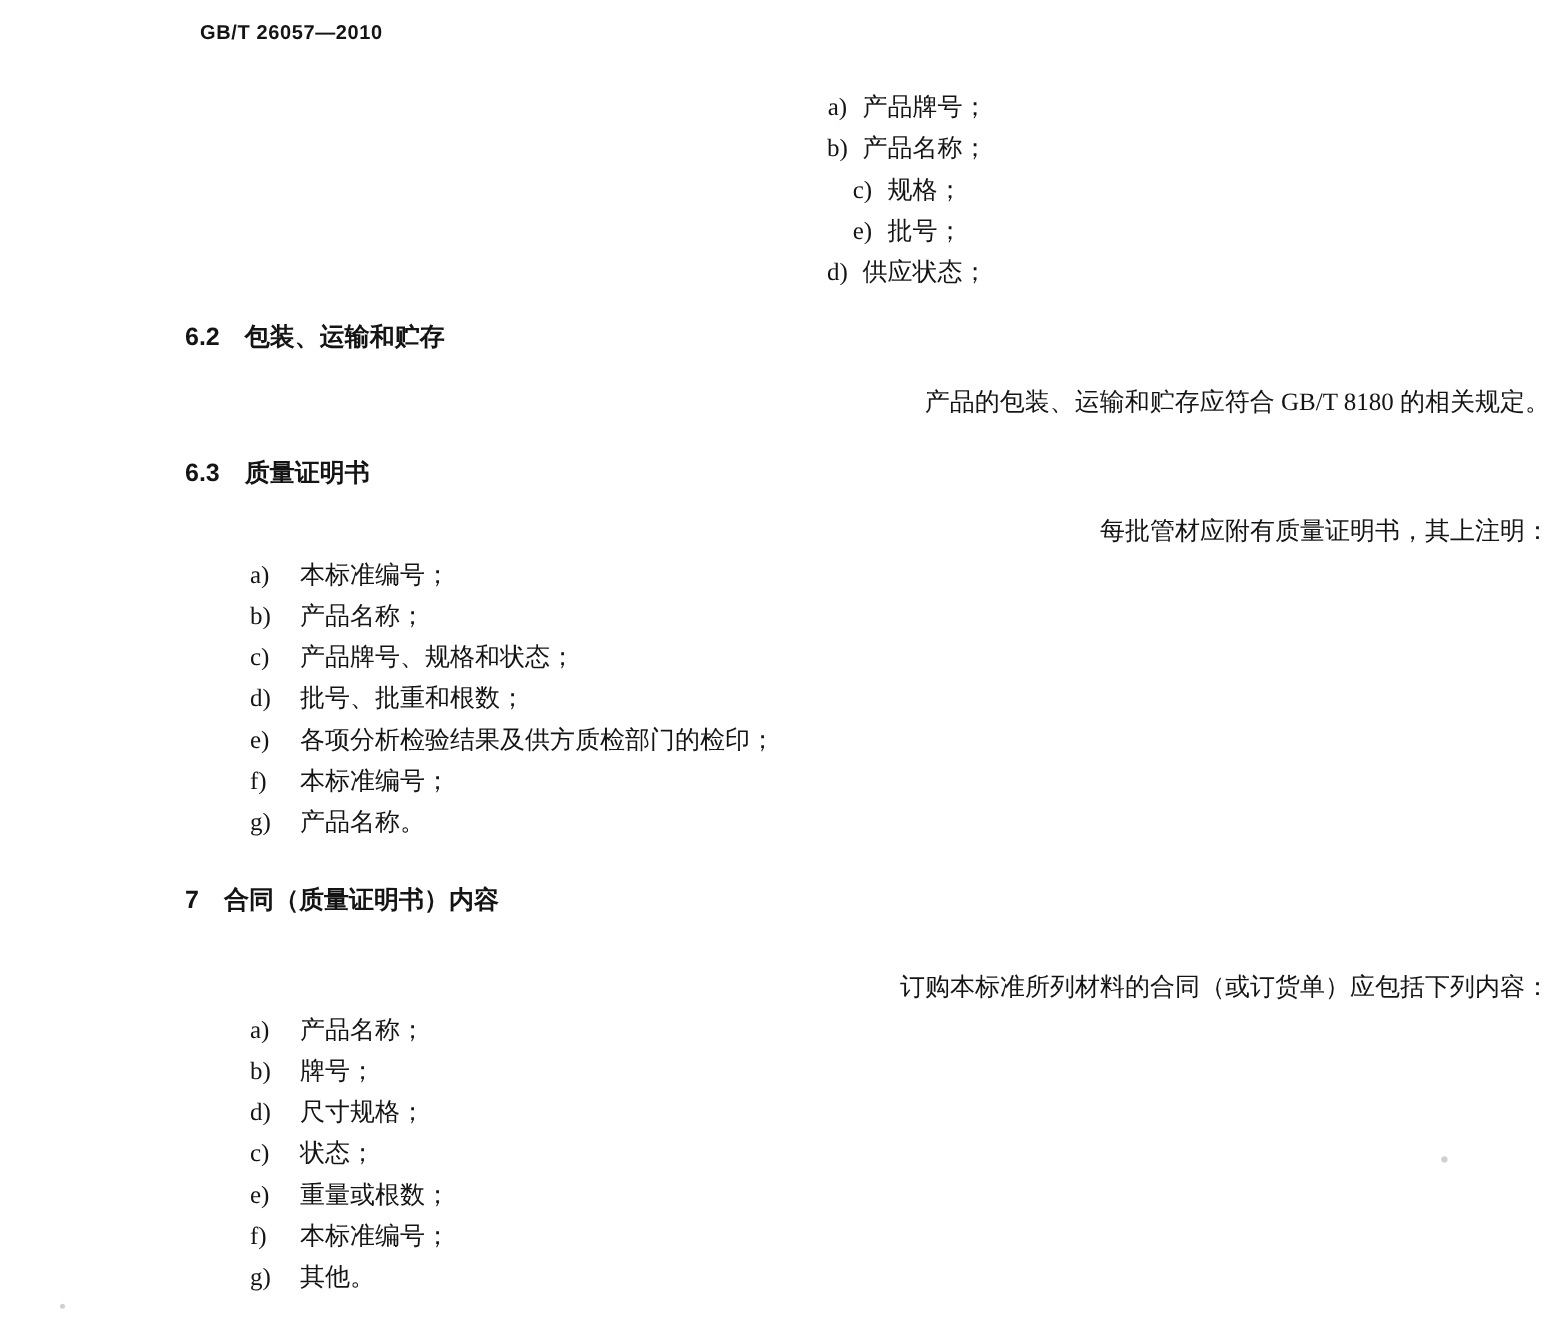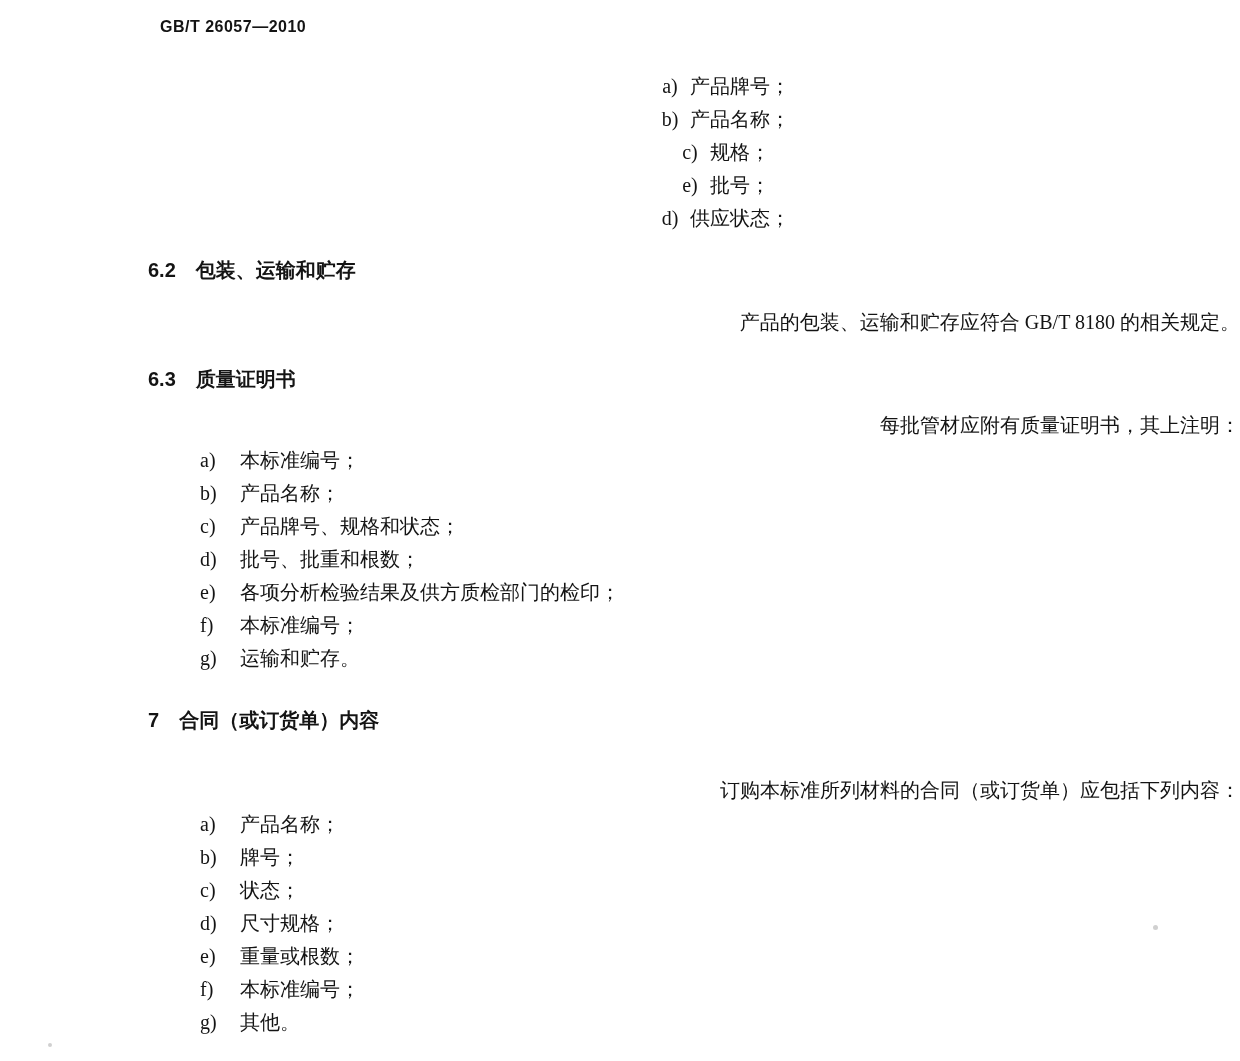--- a/index.html
+++ b/index.html
@@ -116,42 +116,42 @@
     <div class="list-item">
       <span class="item-letter">d)</span><span class="item-text">批号、批重和根数；</span>
     </div>
     <div class="list-item">
       <span class="item-letter">e)</span><span class="item-text">各项分析检验结果及供方质检部门的检印；</span>
     </div>
     <div class="list-item">
       <span class="item-letter">f)</span><span class="item-text">本标准编号；</span>
     </div>
     <div class="list-item">
-      <span class="item-letter">g)</span><span class="item-text">运输和贮存。</span>
+      <span class="item-letter">g)</span><span class="item-text">产品名称。</span>
     </div>
   </div>
 
   <div class="section-heading" id="heading-7">
-    <span class="sec-num">7</span><span class="sec-title">合同（或订货单）内容</span>
+    <span class="sec-num">7</span><span class="sec-title">合同（质量证明书）内容</span>
   </div>
 
   <p class="para" id="para-7">订购本标准所列材料的合同（或订货单）应包括下列内容：</p>
 
   <div class="list" id="list-contract">
     <div class="list-item">
       <span class="item-letter">a)</span><span class="item-text">产品名称；</span>
     </div>
     <div class="list-item">
       <span class="item-letter">b)</span><span class="item-text">牌号；</span>
     </div>
     <div class="list-item">
-      <span class="item-letter">c)</span><span class="item-text">状态；</span>
+      <span class="item-letter">d)</span><span class="item-text">尺寸规格；</span>
     </div>
     <div class="list-item">
-      <span class="item-letter">d)</span><span class="item-text">尺寸规格；</span>
+      <span class="item-letter">c)</span><span class="item-text">状态；</span>
     </div>
     <div class="list-item">
       <span class="item-letter">e)</span><span class="item-text">重量或根数；</span>
     </div>
     <div class="list-item">
       <span class="item-letter">f)</span><span class="item-text">本标准编号；</span>
     </div>
     <div class="list-item">
       <span class="item-letter">g)</span><span class="item-text">其他。</span>
     </div>

